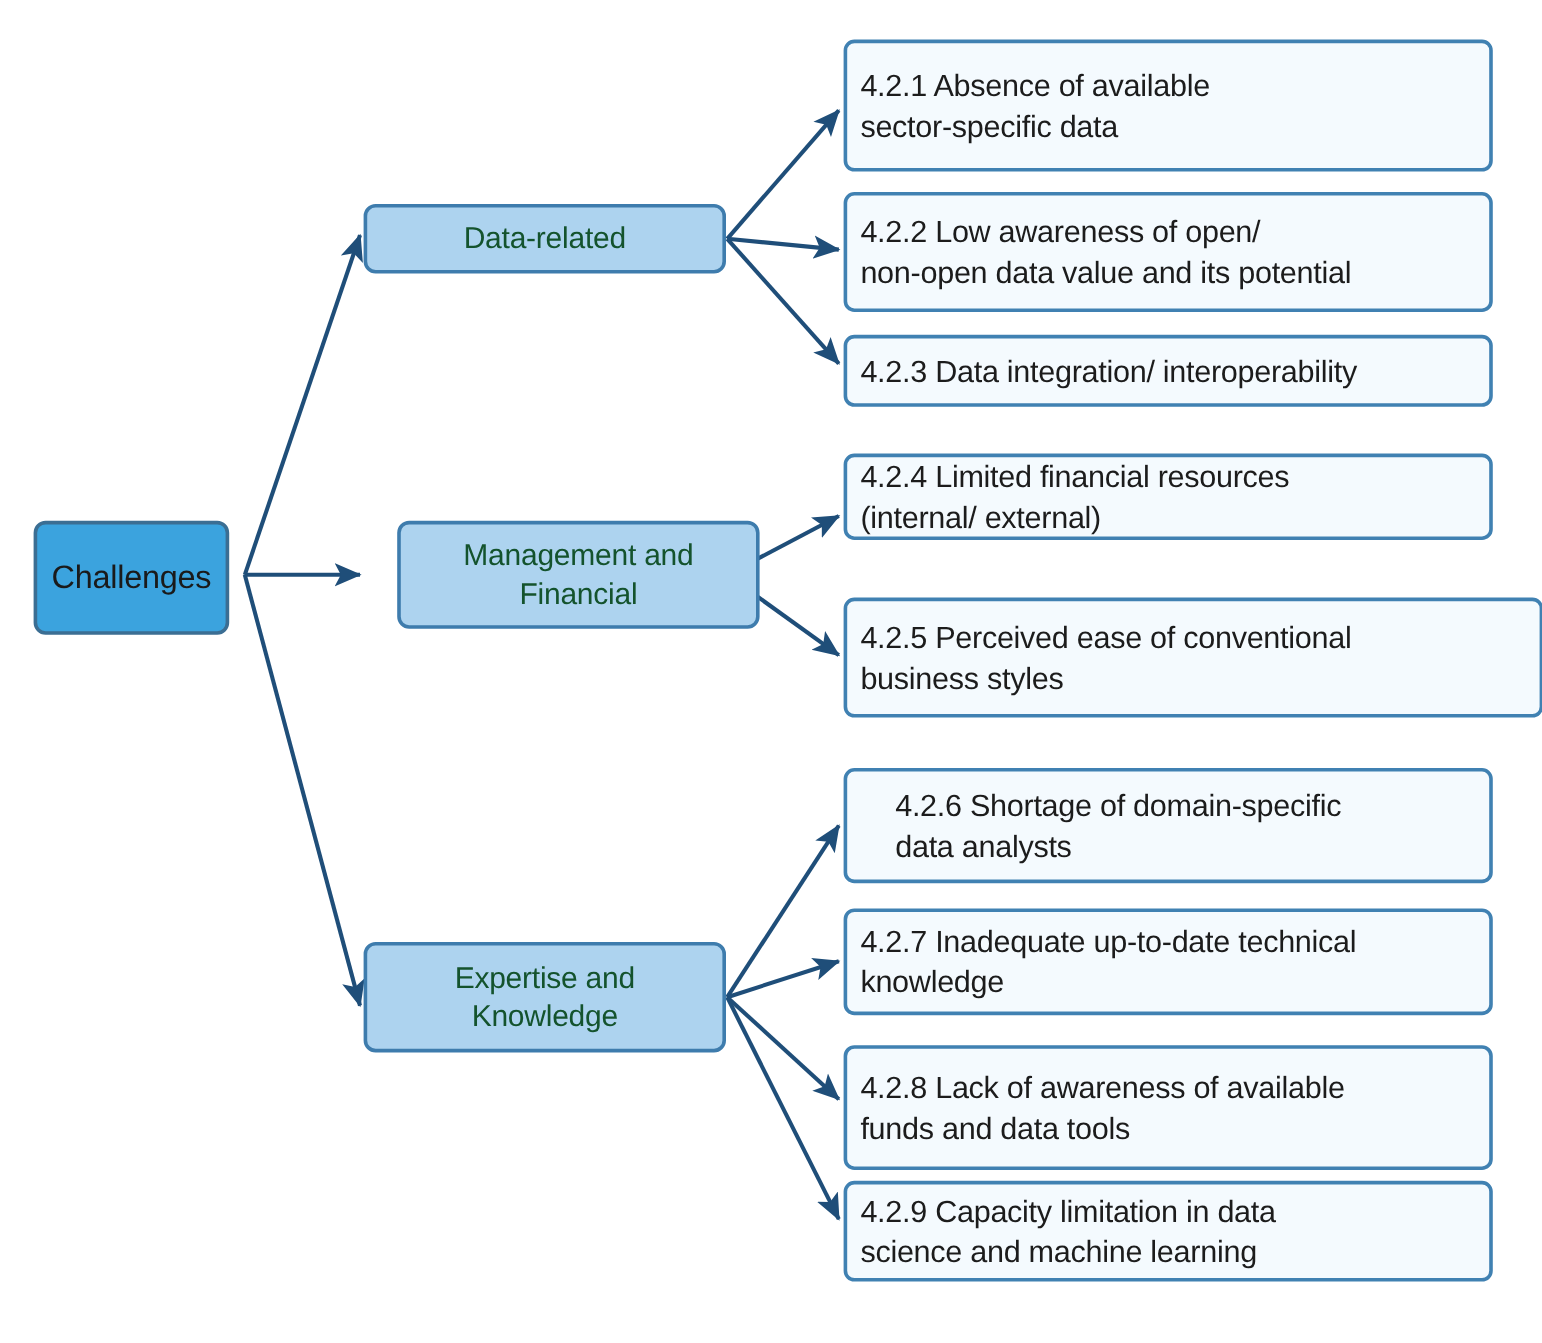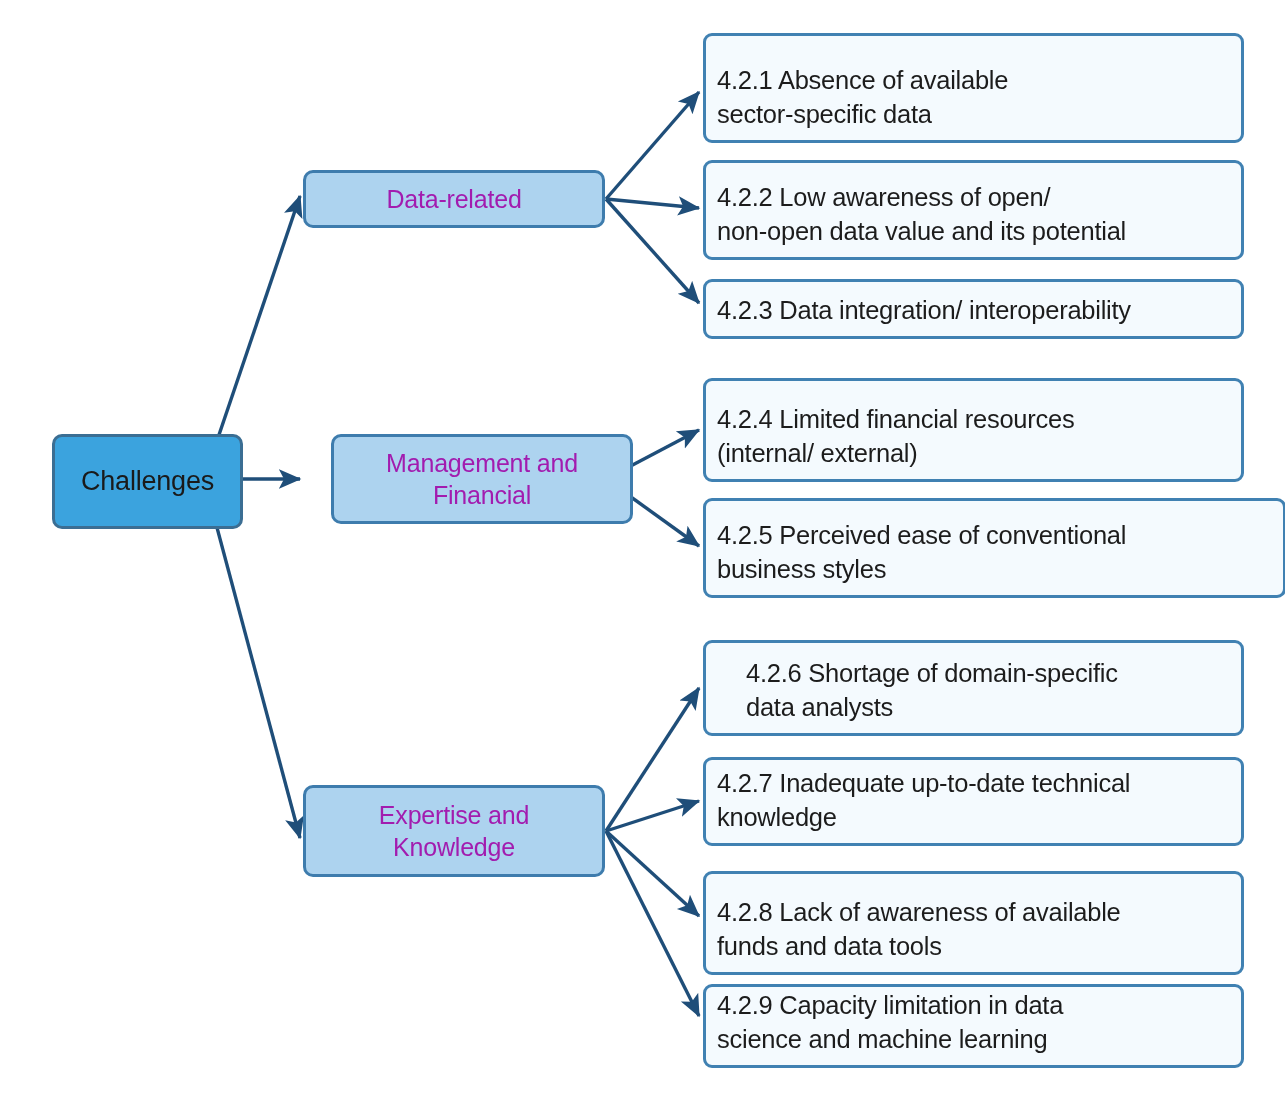--- a/index.html
+++ b/index.html
@@ -49,30 +49,30 @@
   
   .node-cat {
     background: #ADD3EF;
     border: 3px solid #3E7CAD;
     align-items: center;
     justify-content: center;
     text-align: center;
   }
   .node-cat .node-label {
     font-size: 25px;
-    color: #a21caf;
+    color: #14532d;
     line-height: 1.28;
     letter-spacing: -0.2px;
   }
   
   .node-leaf {
     background: #F4FAFE;
     border: 3px solid #4081B2;
     border-radius: 9px;
-    align-items: flex-end;
+    align-items: center;
     justify-content: flex-start;
     padding: 11px 10px 8px 11px;
     text-align: left;
   }
   .node-leaf .node-label {
     font-size: 25.5px;
     color: #1c1c1c;
     line-height: 1.33;
     letter-spacing: -0.25px;
     white-space: pre-line;
@@ -98,21 +98,21 @@
         <line x1="606" y1="199" x2="699" y2="303"></line>
         <line x1="606" y1="479" x2="699" y2="430"></line>
         <line x1="606" y1="479" x2="699" y2="546"></line>
         <line x1="606" y1="831" x2="699" y2="688"></line>
         <line x1="606" y1="831" x2="699" y2="801"></line>
         <line x1="606" y1="831" x2="699" y2="916"></line>
         <line x1="606" y1="831" x2="699" y2="1016"></line>
       </g>
   </svg>
 
-  <div class="node node-root" style="left:52px; top:434px; width:191px; height:95px;text-align:center;">
+  <div class="node node-root" style="left:28px; top:434px; width:163px; height:95px;text-align:center;">
     <span class="node-label">Challenges</span>
   </div>
 
   <div class="node node-cat" style="left:303px; top:170px; width:302px; height:58px;">
     <span class="node-label" style="white-space:pre-line;">Data-related</span>
   </div>
 
   <div class="node node-cat" style="left:303px; top:434px; width:302px; height:90px;margin-left:28px;">
     <span class="node-label" style="white-space:pre-line;">Management and
 Financial</span>
@@ -130,21 +130,21 @@
 
   <div class="node node-leaf" style="left:703px; top:160px; width:541px; height:100px;">
     <span class="node-label">4.2.2 Low awareness of open/
 non-open data value and its potential</span>
   </div>
 
   <div class="node node-leaf" style="left:703px; top:279px; width:541px; height:60px;">
     <span class="node-label">4.2.3 Data integration/ interoperability</span>
   </div>
 
-  <div class="node node-leaf" style="left:703px; top:378px; width:541px; height:104px;">
+  <div class="node node-leaf" style="left:703px; top:378px; width:541px; height:72px;">
     <span class="node-label">4.2.4 Limited financial resources
 (internal/ external)</span>
   </div>
 
   <div class="node node-leaf" style="left:703px; top:498px; width:583px; height:100px;">
     <span class="node-label">4.2.5 Perceived ease of conventional
 business styles</span>
   </div>
 
   <div class="node node-leaf" style="left:703px; top:640px; width:541px; height:96px;padding-left:40px;">

